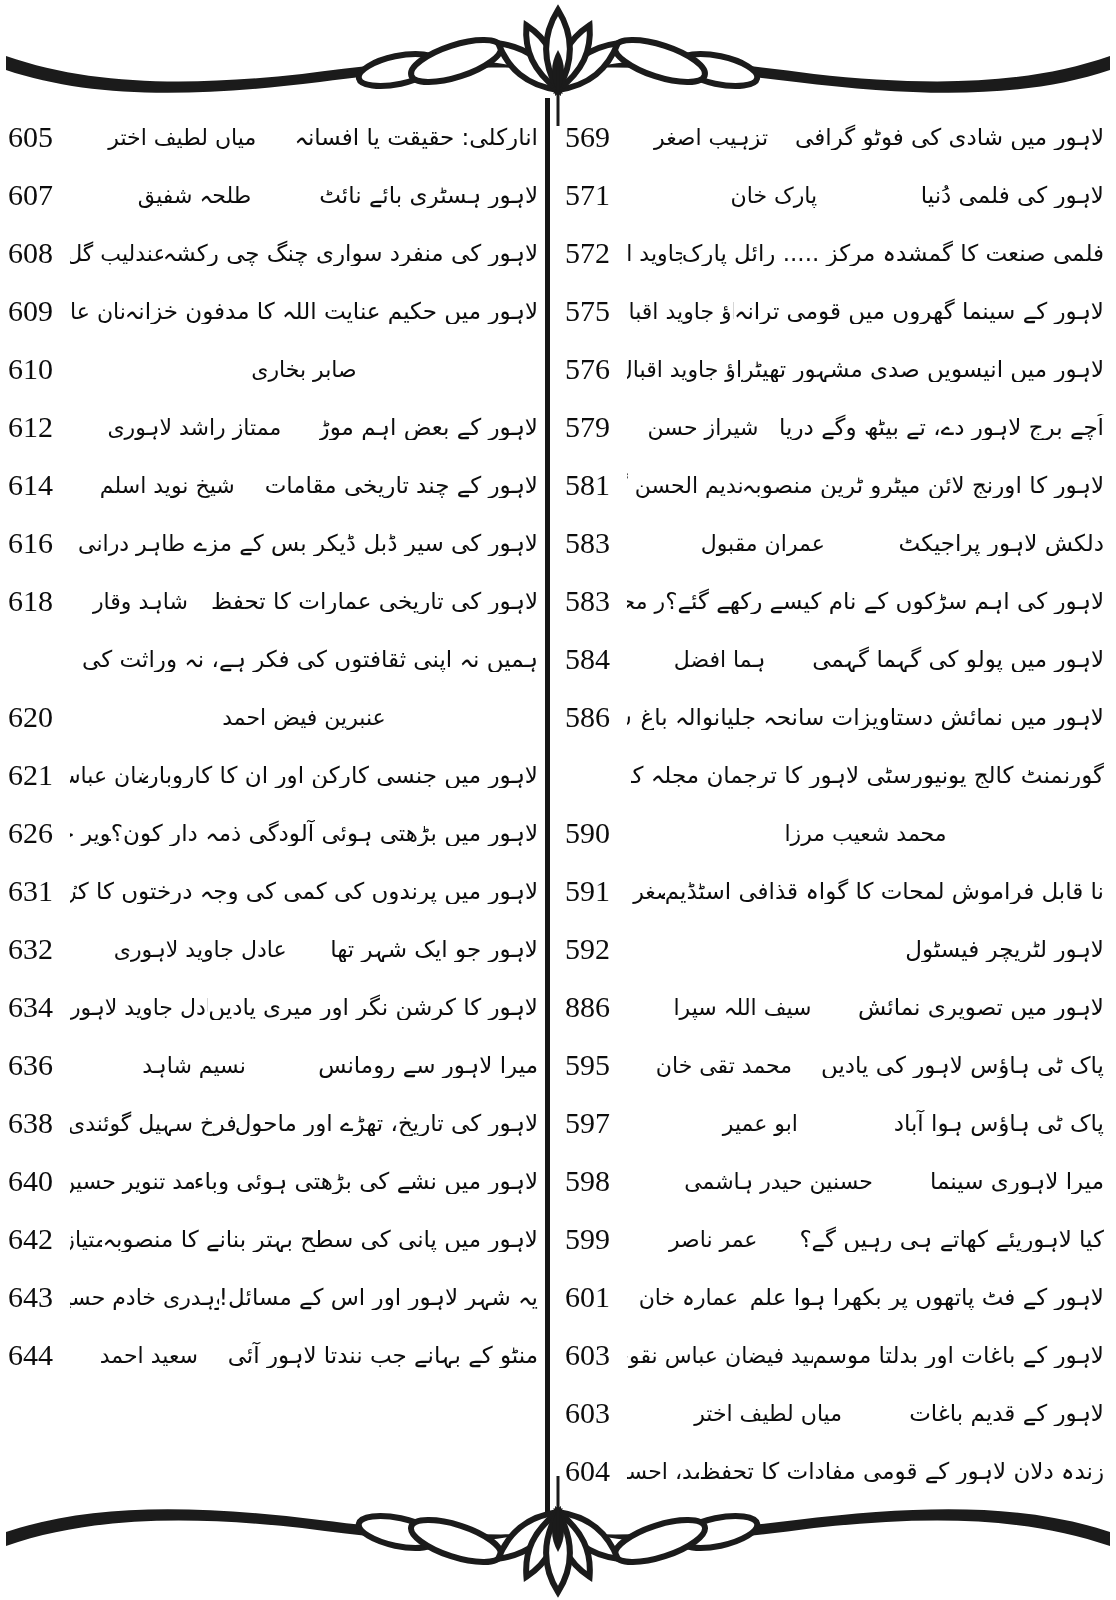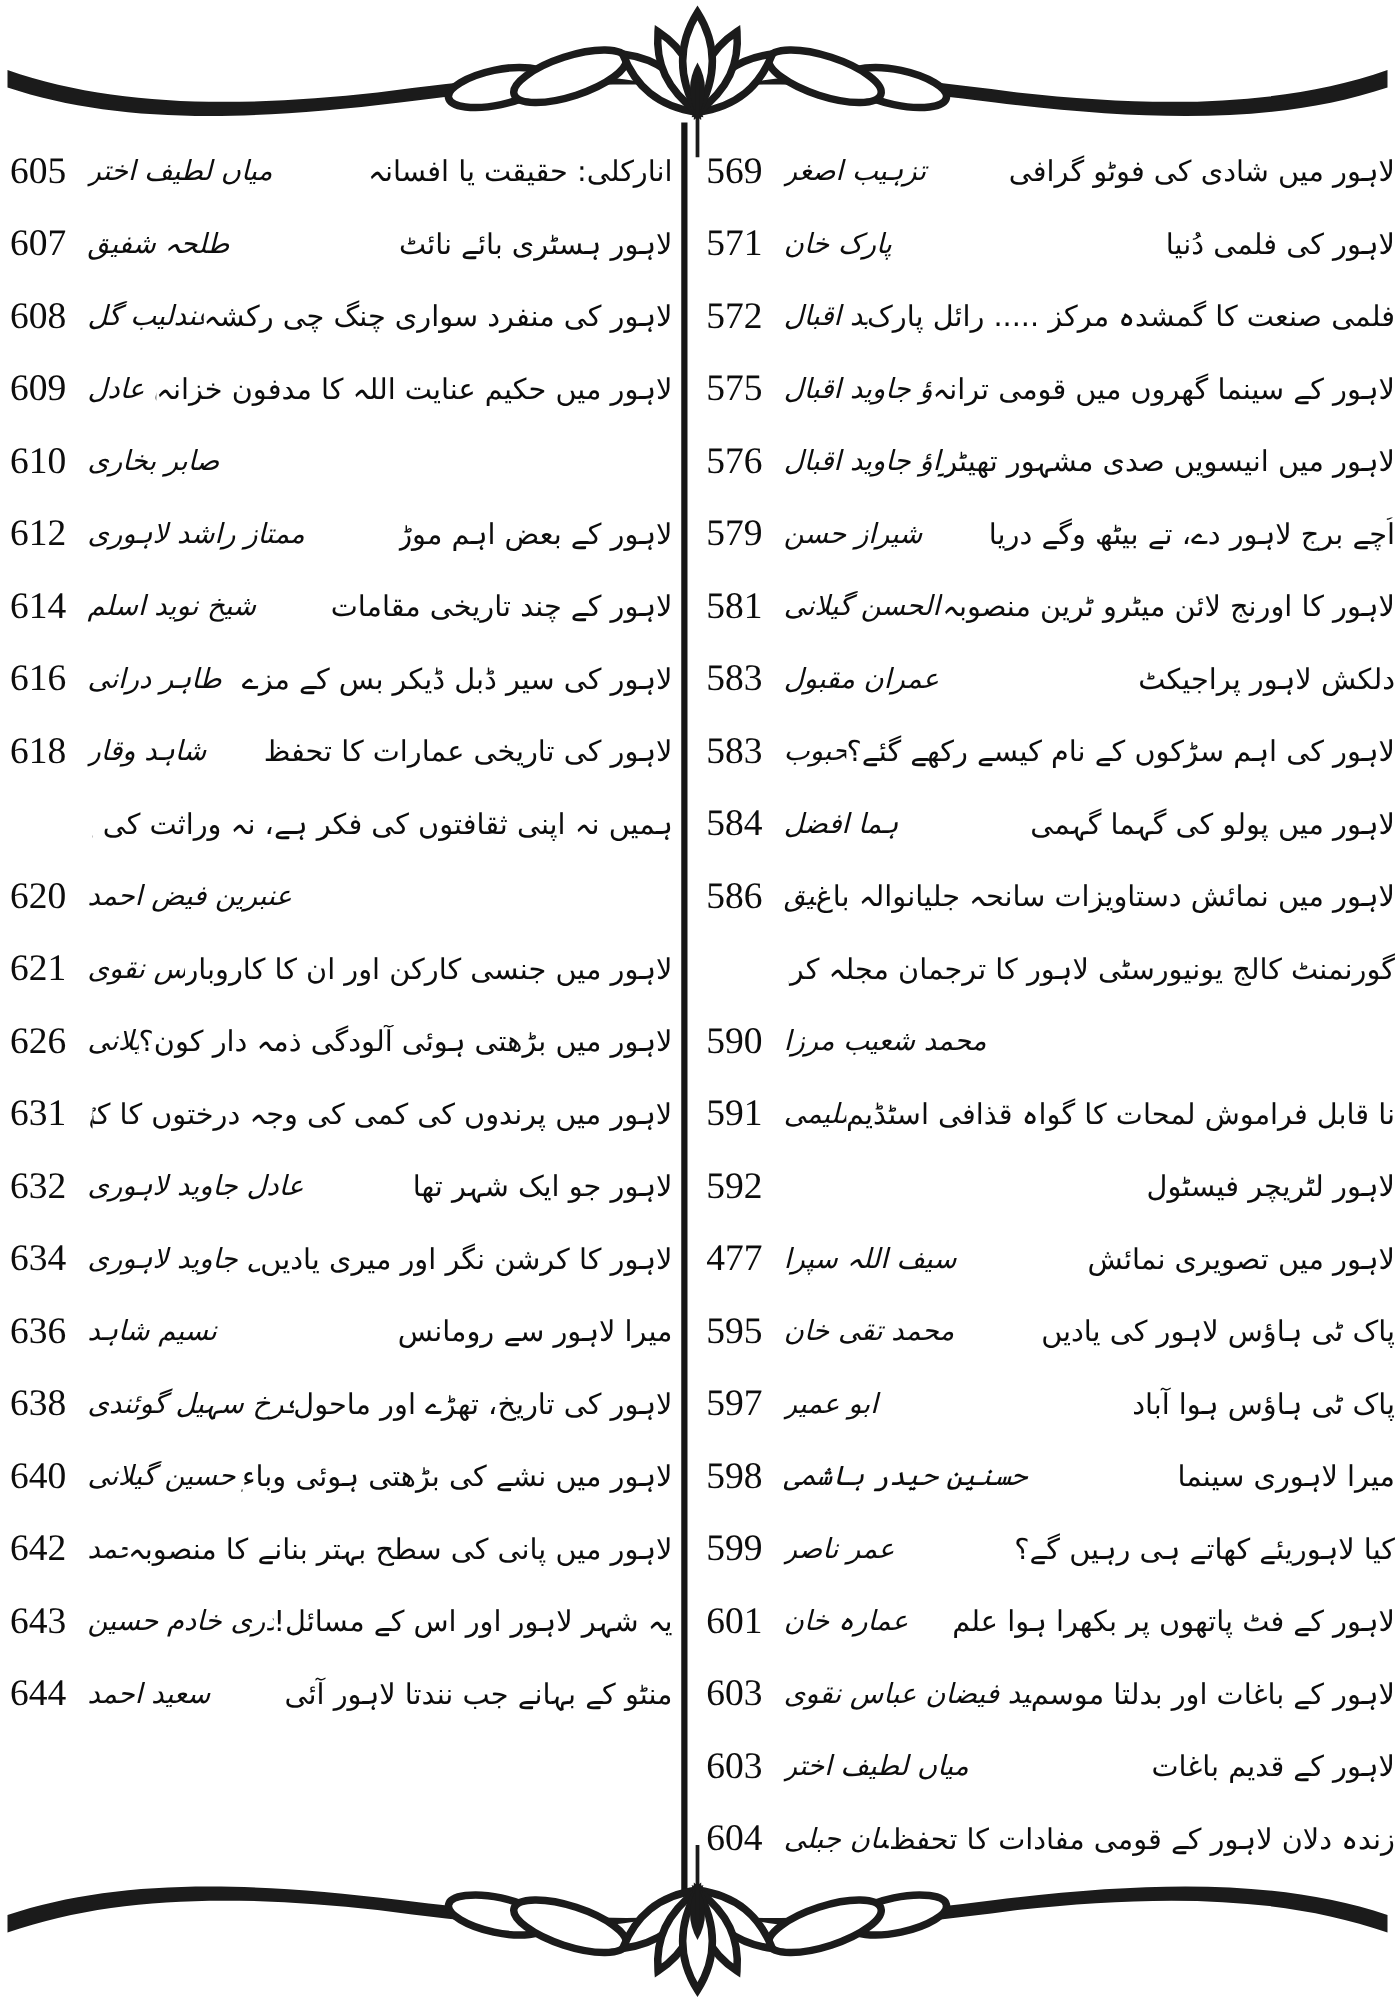--- a/index.html
+++ b/index.html
@@ -7,28 +7,28 @@
     width:1116px;height:1600px;position:relative;overflow:hidden;
     background:#ffffff;color:#0d0d0d;
     font-family:"DejaVu Sans",sans-serif;
   }
   .orn{position:absolute;left:0;width:1116px;height:122px;}
   .orn-top{top:4px;}
   .orn-bottom{top:1476px;transform:scaleY(-1);}
   .divider{position:absolute;left:545px;top:98px;width:5px;height:1428px;background:#161616;}
   .col{position:absolute;top:108px;box-sizing:border-box;}
   .col-left{left:0;width:545px;padding-left:8px;padding-right:7px;}
-  .col-right{left:553px;width:563px;padding-left:12px;}
+  .col-right{left:553px;width:563px;padding-left:12px;padding-right:12px;}
   .row{display:flex;align-items:center;height:58px;overflow:hidden;}
   .num{
     flex:0 0 62px;width:62px;
     font-family:"Liberation Serif","DejaVu Serif",serif;
     font-size:30px;color:#0d0d0d;text-align:left;
   }
-  .author-zone{flex:1 1 0;min-width:4px;display:flex;justify-content:flex-start;overflow:hidden;font-style:italic;}
+  .author-zone{flex:1 1 0;min-width:4px;display:flex;justify-content:center;overflow:hidden;}
   .author{
     white-space:nowrap;direction:rtl;unicode-bidi:isolate;
     font-size:22px;color:#0d0d0d;
   }
   .title{
     flex:0 1 auto;white-space:nowrap;direction:rtl;unicode-bidi:isolate;
     text-align:right;font-size:23px;color:#0d0d0d;overflow:hidden;
   }
 </style>
 </head>
@@ -184,21 +184,21 @@
 
     <div class="row">
       <span class="num">592</span>
       <span class="author-zone">
         <span class="author"></span>
       </span>
       <span class="title">لاہور لٹریچر فیسٹول</span>
     </div>
 
     <div class="row">
-      <span class="num">477</span>
+      <span class="num">886</span>
       <span class="author-zone">
         <span class="author">سیف اللہ سپرا</span>
       </span>
       <span class="title">لاہور میں تصویری نمائش</span>
     </div>
 
     <div class="row">
       <span class="num">595</span>
       <span class="author-zone">
         <span class="author">محمد تقی خان</span>

